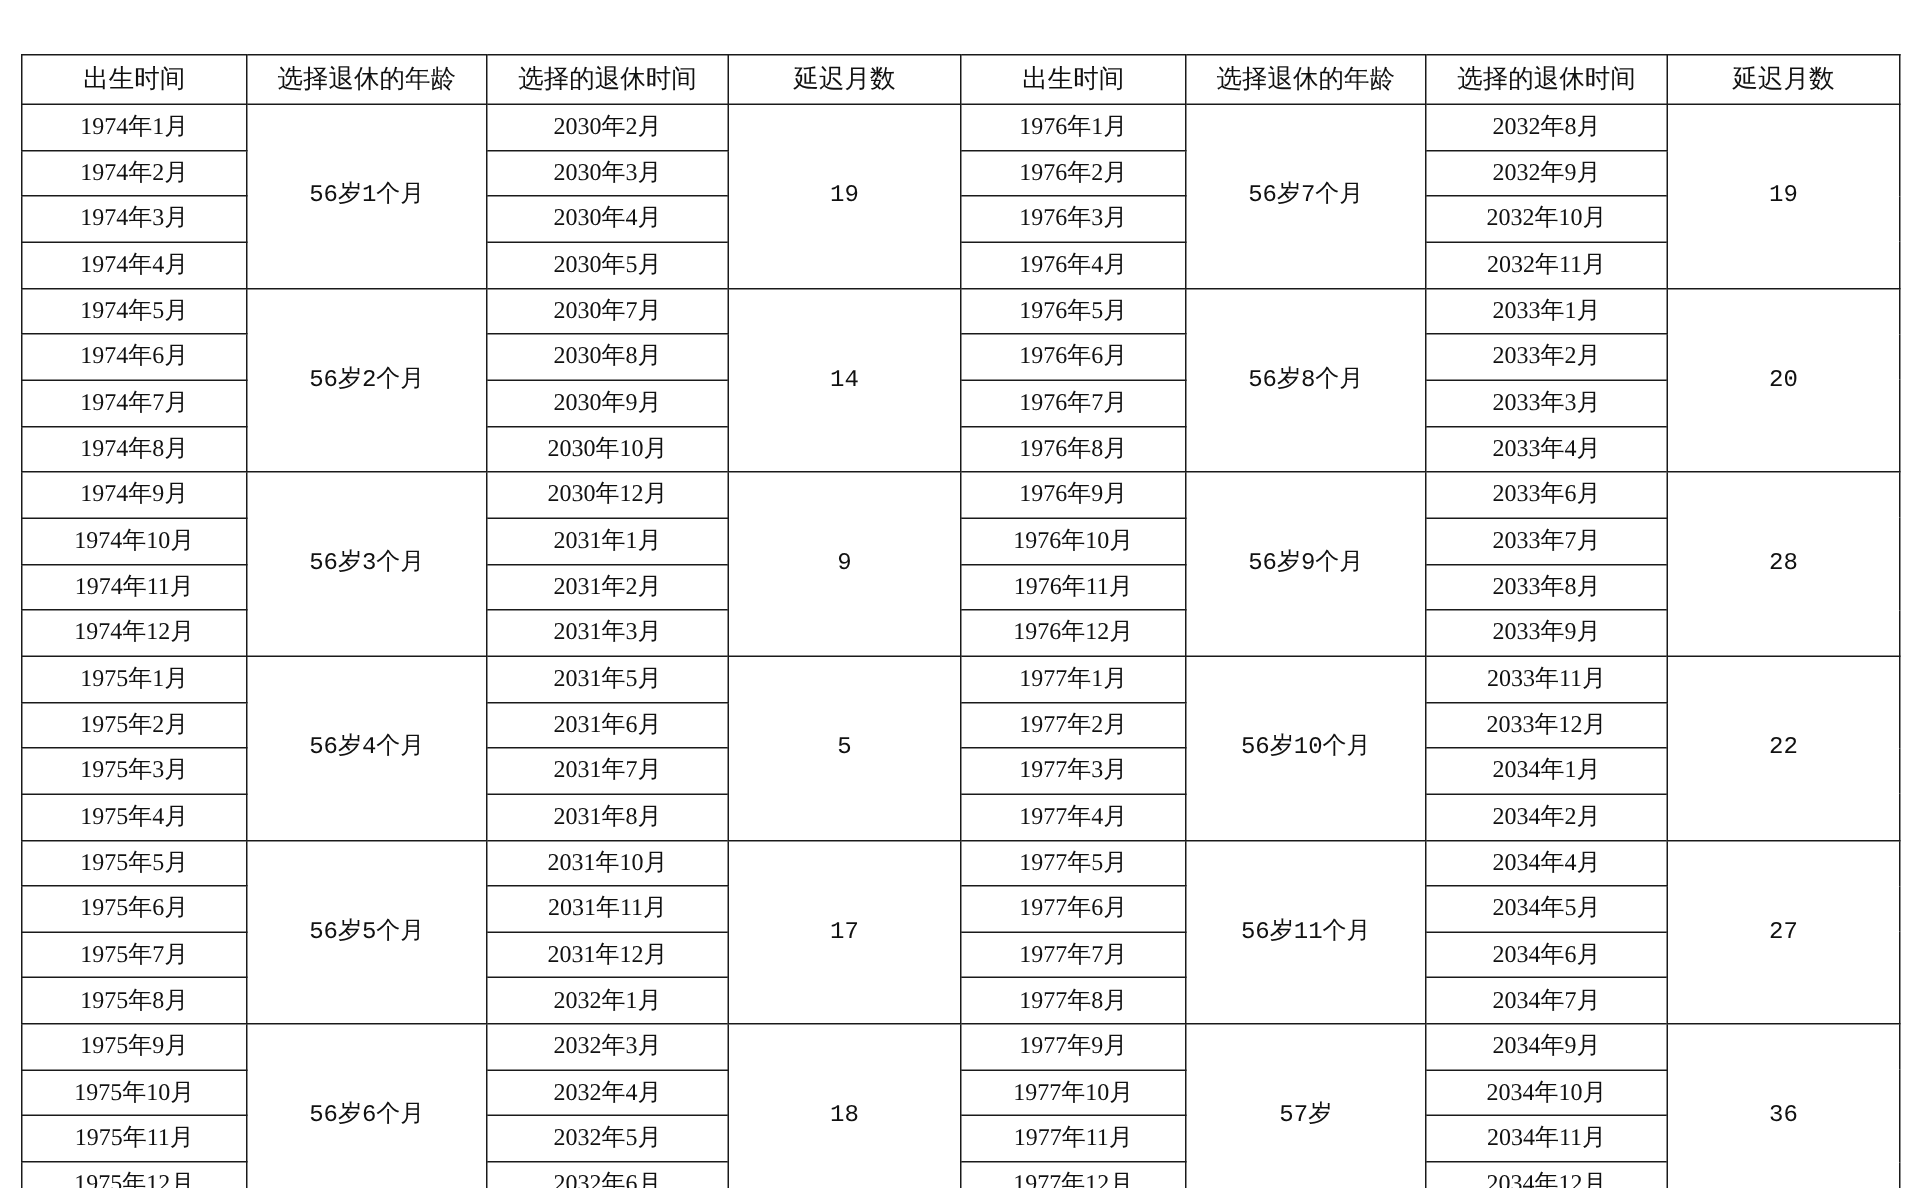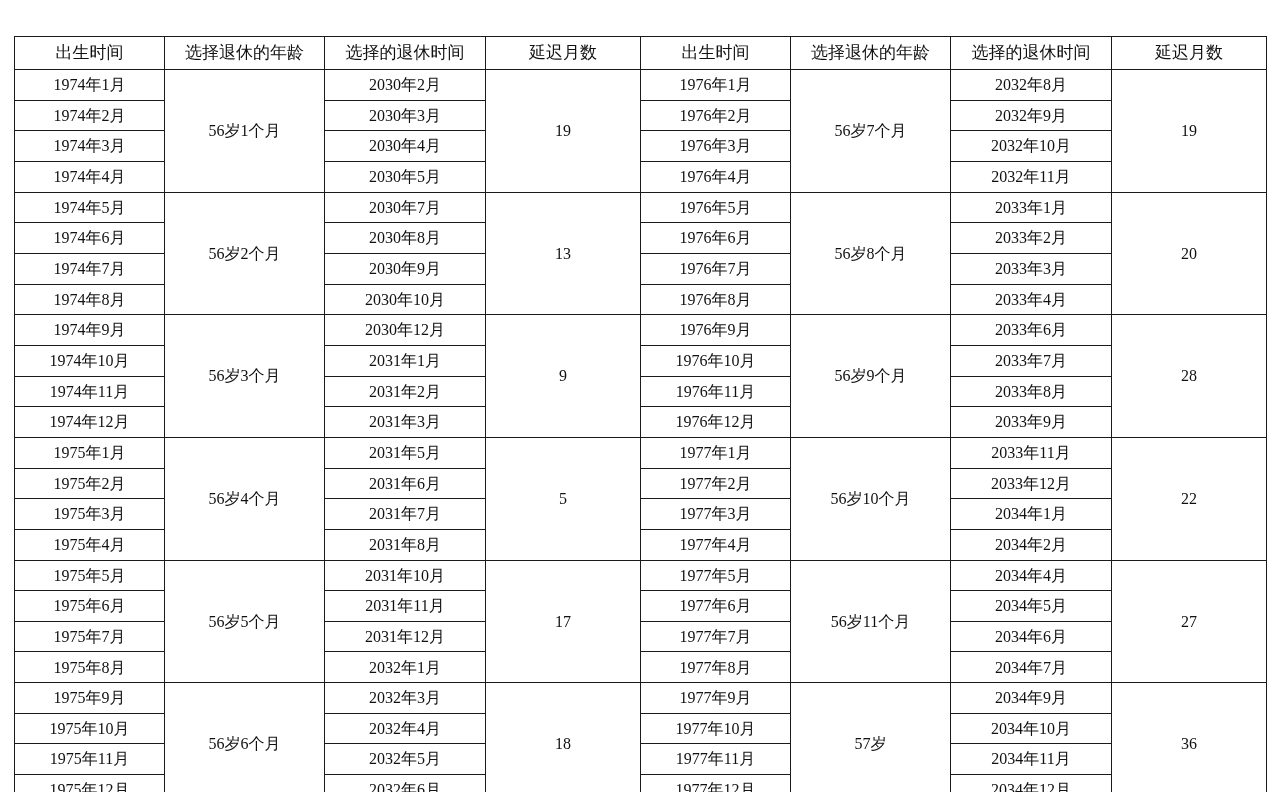--- a/index.html
+++ b/index.html
@@ -47,20 +47,21 @@
     height: 28px;
   }
   
   col.c-birth { width: 150px; }
   col.c-age   { width: 160px; }
   col.c-time  { width: 161px; }
   col.c-delay { width: 155px; }
 
   td.age-cell, td.delay-cell {
     font-size: 16px;
+    font-family: Liberation Mono, monospace;
   }
   td.delay-cell {
     font-size: 17px;
   }
 </style>
 </head>
 <body>
 
 <div id="sheet">
   <table class="retire-table">
@@ -112,21 +113,21 @@
         <tr>
           <td>1974年4月</td>
           <td>2030年5月</td>
           <td>1976年4月</td>
           <td>2032年11月</td>
         </tr>
         <tr>
           <td>1974年5月</td>
           <td class="age-cell" rowspan="4">56岁2个月</td>
           <td>2030年7月</td>
-          <td class="delay-cell" rowspan="4">13</td>
+          <td class="delay-cell" rowspan="4">14</td>
           <td>1976年5月</td>
           <td class="age-cell" rowspan="4">56岁8个月</td>
           <td>2033年1月</td>
           <td class="delay-cell" rowspan="4">20</td>
         </tr>
         <tr>
           <td>1974年6月</td>
           <td>2030年8月</td>
           <td>1976年6月</td>
           <td>2033年2月</td>

